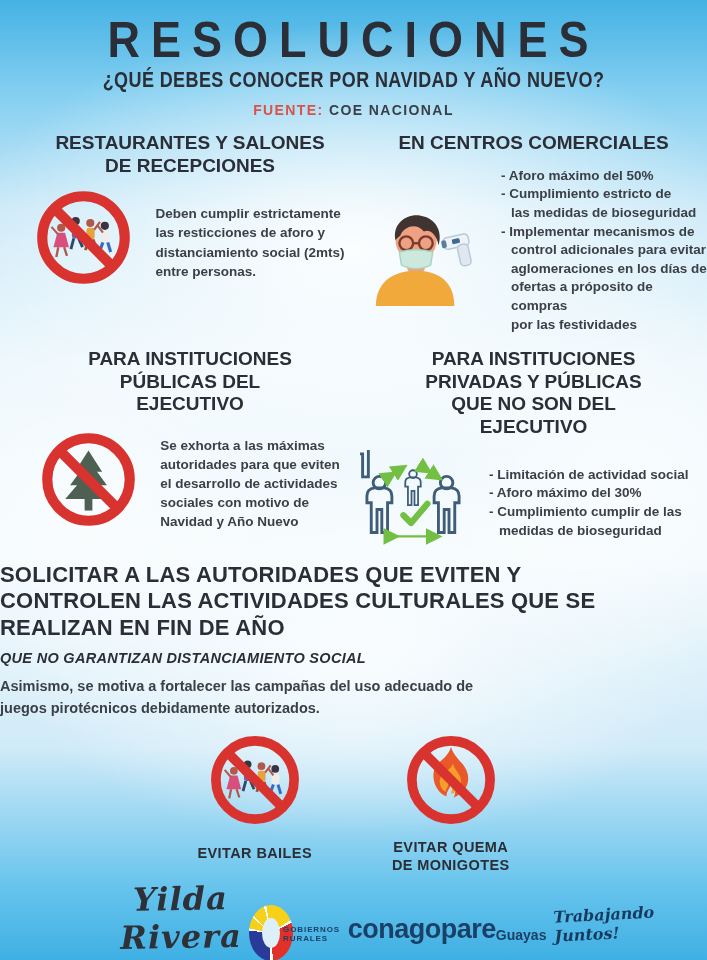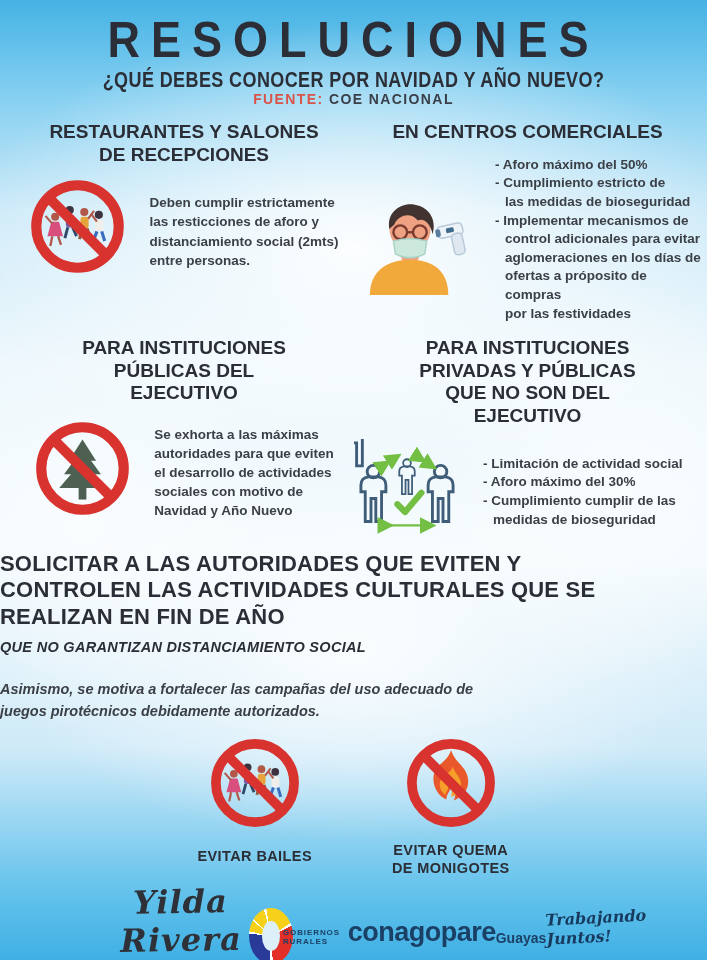--- a/index.html
+++ b/index.html
@@ -15,40 +15,40 @@
       radial-gradient(40% 30% at 12% 55%, rgba(255,255,255,0.55) 0%, rgba(255,255,255,0) 70%),
       radial-gradient(40% 30% at 88% 50%, rgba(255,255,255,0.55) 0%, rgba(255,255,255,0) 70%),
       linear-gradient(180deg, #45b2e4 0%, #7fcdf0 9%, #cdeaf8 22%, #eef8fd 38%, #f3fafd 58%, #cfeaf8 78%, #63c2ec 93%, #3fb0e4 100%);
   }
 
   .header { text-align:center; padding-top:16px; }
   .title { font-size:45px; font-weight:700; letter-spacing:11px; color:#2b2e36;
            transform:scaleY(1.1); line-height:1.05; }
   .subtitle { font-size:18px; font-weight:700; letter-spacing:0.4px; margin-top:7px;
               transform:scaleY(1.25); color:#2b2e36; }
-  .source { font-size:14px; font-weight:700; letter-spacing:1.4px; color:#3a3f47; }
+  .source { margin-top:11px; font-size:14px; font-weight:700; letter-spacing:1.4px; color:#3a3f47; }
   .source .red { color:#d95349; }
 
-  .grid { display:grid; grid-template-columns:340px 347px; padding:0 14px; margin-top:14px; row-gap:14px; }
+  .grid { display:grid; grid-template-columns:340px 347px; padding:0 20px; margin-top:14px; row-gap:14px; }
   .sec h3 { font-size:19px; font-weight:700; text-align:center; line-height:1.18;
             white-space:pre-line; color:#2b2e36; }
   .sec-body { display:flex; align-items:center; justify-content:center; margin-top:12px; gap:23px; }
   .body-text { font-size:13.5px; font-weight:700; color:#3b3f46; line-height:1.42; white-space:pre-line; }
   ul.bullets { list-style:none; font-size:13.5px; font-weight:700; color:#3b3f46; line-height:1.38; }
   ul.bullets li { white-space:pre-line; padding-left:10px; text-indent:-10px; }
 
   .icon-circle { flex:0 0 auto; }
 
   .middle { text-align:left; margin-top:16px; }
   .middle h3 { font-size:22px; font-weight:700; line-height:1.2; white-space:pre-line;
                letter-spacing:0.2px; color:#2b2e36; }
   .middle .sub { margin-top:9px; font-size:14.5px; font-weight:700; font-style:italic;
                  letter-spacing:0.3px; color:#2b2e36; }
-  .middle .para { margin-top:24px; font-size:14.5px; font-weight:700; line-height:1.5;
-                  white-space:pre-line; color:#3b3f46;font-style:italic; }
+  .middle .para { margin-top:10px; font-size:14.5px; font-weight:700; line-height:1.5;
+                  white-space:pre-line; color:#3b3f46; }
 
   .prohibit-row { display:flex; justify-content:center; align-items:flex-start; gap:80px; margin-top:14px; }
   .prohibit-row figure { text-align:center; }
   .prohibit-row figcaption { margin-top:8px; font-size:14.5px; font-weight:700; letter-spacing:0.4px;
                              white-space:pre-line; color:#2b2e36; line-height:1.25; }
   .fig-bailes figcaption { margin-top:14px; }
 
   .footer { display:flex; justify-content:space-between; align-items:center;
             padding:0 92px 0 112px; margin-top:6px; }
   .signature { text-align:center; }
@@ -63,21 +63,21 @@
       #f6d019 0deg 56deg, #ffffff 56deg 64deg,
       #e23028 64deg 176deg, #ffffff 176deg 182deg,
       #2a3a99 182deg 276deg, #ffffff 276deg 282deg,
       #f6d019 282deg 310deg, #ffffff 310deg 315deg,
       #f6d019 315deg 345deg, #ffffff 345deg 350deg,
       #f6d019 350deg 360deg); }
   .ring::after { content:""; position:absolute; inset:13px; border-radius:50%; background:#ddf0fa; }
   .logo-text { display:flex; flex-direction:row; align-items:flex-end; margin-left:-10px; z-index:1; }
   .gob { font-size:8px; font-weight:700; color:#1b4066; letter-spacing:0.9px; }
   .org { font-size:27px; font-weight:700; color:#1b4066; letter-spacing:-0.5px; line-height:1; margin-top:1px; }
-  .region { font-size:14px; font-weight:700; color:#1b4066; margin-top:2px; }
+  .region { font-size:14px; font-weight:700; color:#1b4066; margin-top:2px; margin-right:8px; }
   .slogan { font-family:"DejaVu Serif", serif; font-style:italic; font-weight:bold; font-size:16px;
             color:#173a5e; transform:rotate(-3deg); margin-top:4px; }
 
   .symdefs { position:absolute; width:0; height:0; overflow:hidden; }
 </style>
 </head>
 <body>
 
 <svg class="symdefs" aria-hidden="true">
   <defs>

